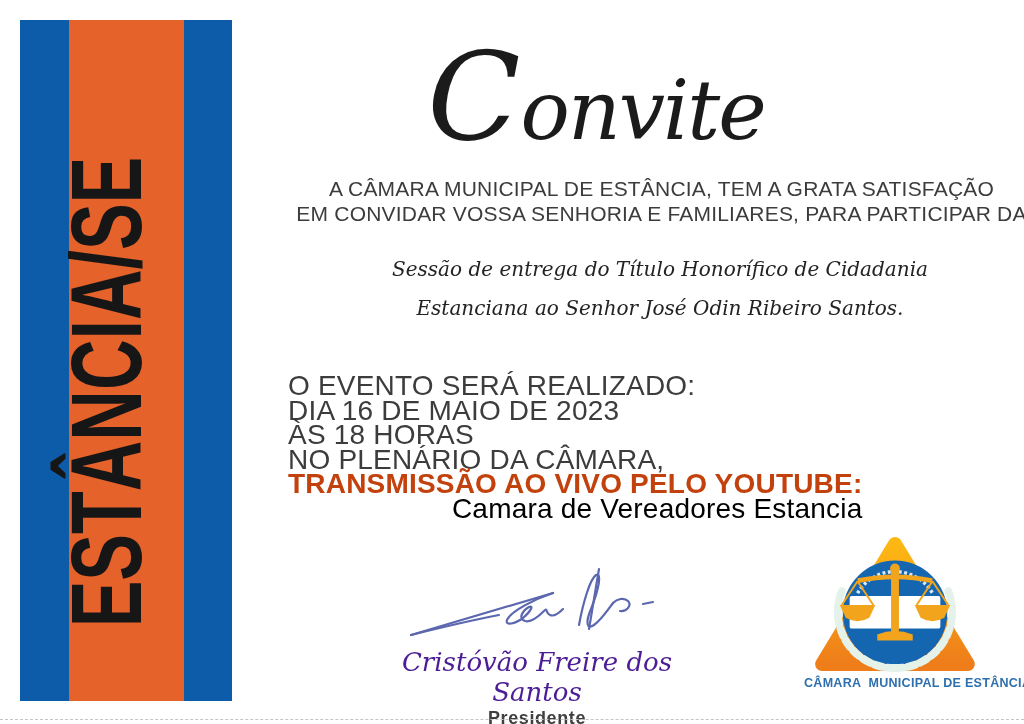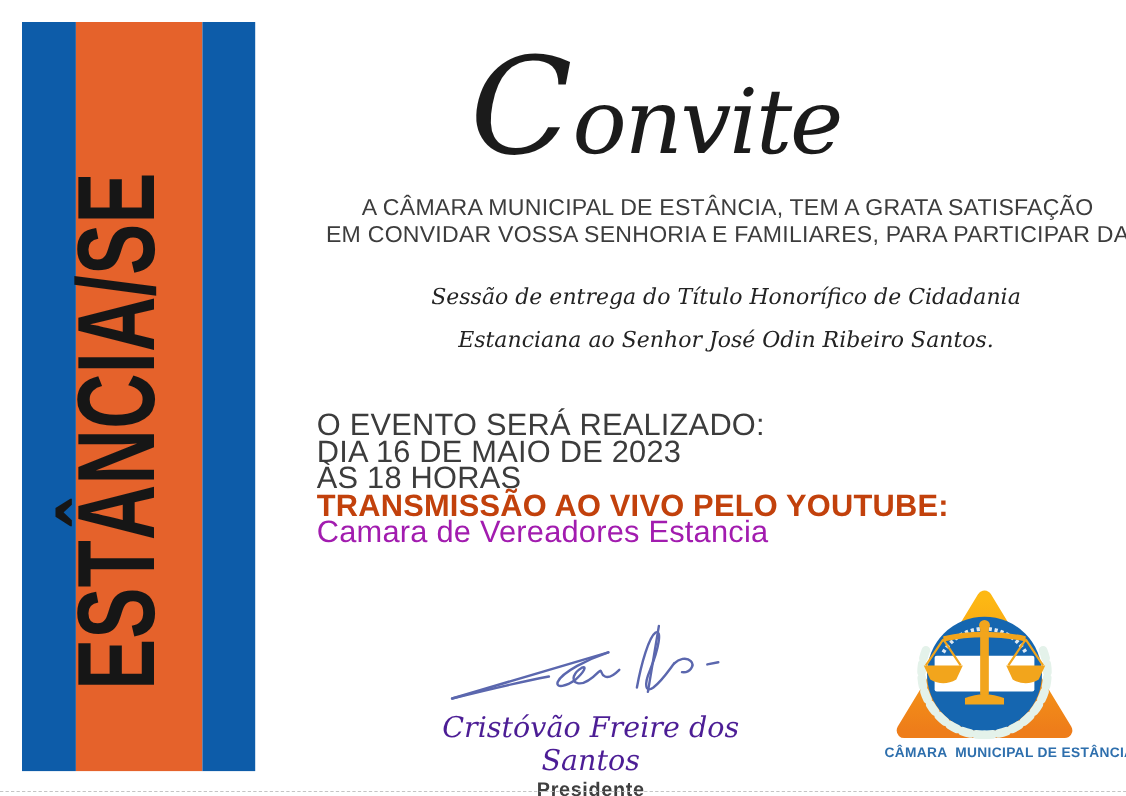--- a/index.html
+++ b/index.html
@@ -41,21 +41,21 @@
     text-align:center;font-family:"DejaVu Serif",serif;font-style:italic;
     font-size:20px;line-height:39px;color:#232323;
   }
 
   
   .details{
     position:absolute;left:288px;top:374px;
     font-size:28px;line-height:24.5px;color:#3c3c3c;letter-spacing:0.2px;
   }
   .details .yt-label{font-weight:bold;color:#c2410c;}
-  .details .yt-link{color:#a21caf;}
+  .details .yt-link{color:#000000;text-align:right;}
 
   
   .sig{position:absolute;left:378px;top:563px;width:318px;text-align:center;}
   .sig svg{display:block;margin:0 auto;}
   .sig-name{font-family:"DejaVu Serif",serif;font-style:italic;font-size:26px;color:#4c1d95;margin-top:-4px;}
   .sig-role{font-size:18px;font-weight:bold;color:#3f3f3f;letter-spacing:0.6px;margin-top:1px;}
 
   
   .logo{position:absolute;left:804px;top:532px;width:182px;text-align:center;}
   .logo-caption{
@@ -89,20 +89,21 @@
 
   <div class="honor">
     <div>Sessão de entrega do Título Honorífico de Cidadania</div>
     <div>Estanciana ao Senhor José Odin Ribeiro Santos.</div>
   </div>
 
   <div class="details">
     <div>O EVENTO SERÁ REALIZADO:</div>
     <div>DIA 16 DE MAIO DE 2023</div>
     <div>ÀS 18 HORAS</div>
+    <div>NO PLENÁRIO DA CÂMARA,</div>
     <div class="yt-label">TRANSMISSÃO AO VIVO PELO YOUTUBE:</div>
     <div class="yt-link">Camara de Vereadores Estancia</div>
   </div>
 
   <div class="sig">
     <svg width="268" height="88" viewBox="0 0 268 88">
       <g fill="none" stroke="#5b67ae" stroke-width="2.2" stroke-linecap="round">
         <path d="M8 72 L150 30"></path>
         <path d="M8 72 C40 64 70 57 96 52"></path>
         <path d="M150 30 C132 36 108 48 104 57 C102 63 112 61 120 55 C128 48 131 42 126 44 C119 48 115 56 122 58 C129 60 137 52 141 48 C145 44 142 50 147 52 C151 54 156 50 160 46"></path>

